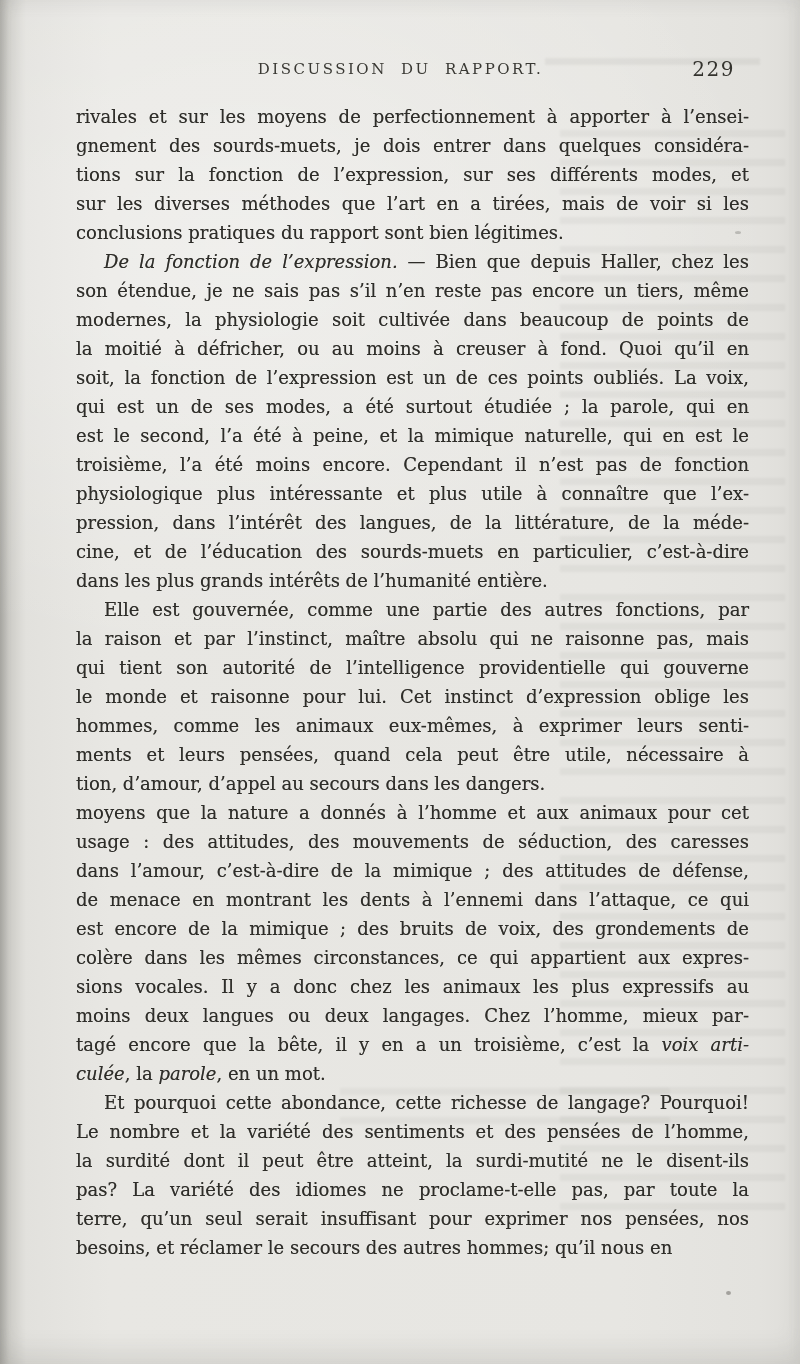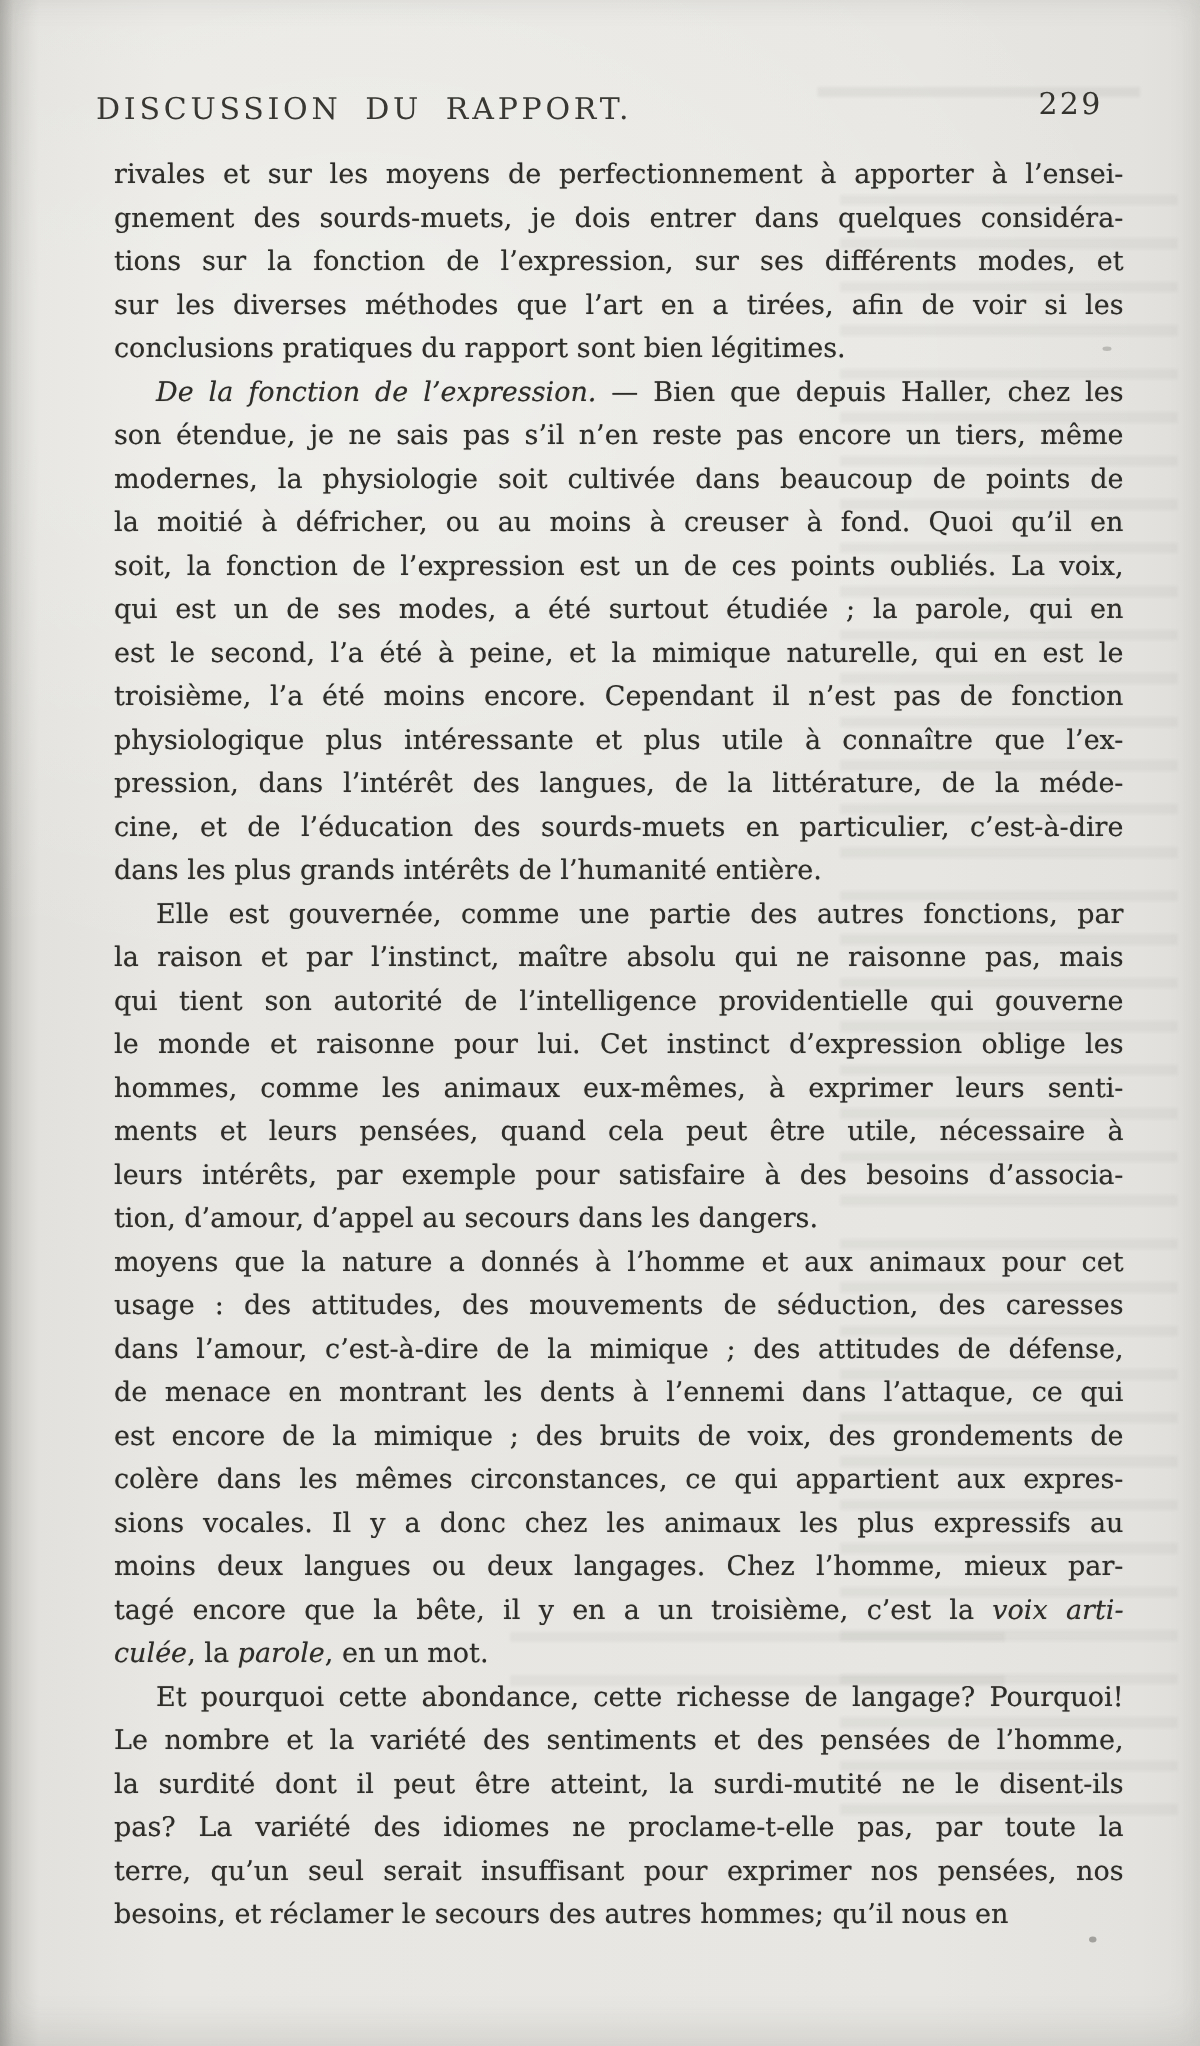--- a/index.html
+++ b/index.html
@@ -23,21 +23,22 @@
   
   .running-head {
     position: absolute;
     top: 60px;
     left: 64px;
     width: 673px;
     height: 26px;
   }
   .running-title {
     display: block;
-    font-size: 20px;
+    text-align: center;
+    font-size: 15px;
     letter-spacing: 2.5px;
     word-spacing: 7px;
     color: #393833;
   }
   .page-number {
     position: absolute;
     right: 2px;
     top: -3px;
     font-size: 20px;
     letter-spacing: 1.5px;
@@ -103,21 +104,21 @@
   <header class="running-head">
     <span class="running-title">DISCUSSION DU RAPPORT.</span>
     <span class="page-number">229</span>
   </header>
 
   <main class="text-block">
       <div class="paragraph">
         <div class="line"><span>rivales et sur les moyens de perfectionnement à apporter à l’ensei-</span></div>
         <div class="line"><span>gnement des sourds-muets, je dois entrer dans quelques considéra-</span></div>
         <div class="line"><span>tions sur la fonction de l’expression, sur ses différents modes, et</span></div>
-        <div class="line"><span>sur les diverses méthodes que l’art en a tirées, afin de voir si les</span></div>
+        <div class="line"><span>sur les diverses méthodes que l’art en a tirées, mais de voir si les</span></div>
         <div class="line last"><span>conclusions pratiques du rapport sont bien légitimes.</span></div>
       </div>
       <div class="paragraph">
         <div class="line indent"><em>De la fonction de l’expression.</em><span> — Bien que depuis Haller, chez les</span></div>
         <div class="line"><span>son étendue, je ne sais pas s’il n’en reste pas encore un tiers, même</span></div>
         <div class="line"><span>modernes, la physiologie soit cultivée dans beaucoup de points de</span></div>
         <div class="line"><span>la moitié à défricher, ou au moins à creuser à fond. Quoi qu’il en</span></div>
         <div class="line"><span>soit, la fonction de l’expression est un de ces points oubliés. La voix,</span></div>
         <div class="line"><span>qui est un de ses modes, a été surtout étudiée ; la parole, qui en</span></div>
         <div class="line"><span>est le second, l’a été à peine, et la mimique naturelle, qui en est le</span></div>
@@ -127,21 +128,20 @@
         <div class="line"><span>cine, et de l’éducation des sourds-muets en particulier, c’est-à-dire</span></div>
         <div class="line last"><span>dans les plus grands intérêts de l’humanité entière.</span></div>
       </div>
       <div class="paragraph">
         <div class="line indent"><span>Elle est gouvernée, comme une partie des autres fonctions, par</span></div>
         <div class="line"><span>la raison et par l’instinct, maître absolu qui ne raisonne pas, mais</span></div>
         <div class="line"><span>qui tient son autorité de l’intelligence providentielle qui gouverne</span></div>
         <div class="line"><span>le monde et raisonne pour lui. Cet instinct d’expression oblige les</span></div>
         <div class="line"><span>hommes, comme les animaux eux-mêmes, à exprimer leurs senti-</span></div>
         <div class="line"><span>ments et leurs pensées, quand cela peut être utile, nécessaire à</span></div>
-        <div class="line"><span>leurs intérêts, par exemple pour satisfaire à des besoins d’associa-</span></div>
         <div class="line last"><span>tion, d’amour, d’appel au secours dans les dangers.</span></div>
       </div>
       <div class="paragraph">
         <div class="line"><span>moyens que la nature a donnés à l’homme et aux animaux pour cet</span></div>
         <div class="line"><span>usage : des attitudes, des mouvements de séduction, des caresses</span></div>
         <div class="line"><span>dans l’amour, c’est-à-dire de la mimique ; des attitudes de défense,</span></div>
         <div class="line"><span>de menace en montrant les dents à l’ennemi dans l’attaque, ce qui</span></div>
         <div class="line"><span>est encore de la mimique ; des bruits de voix, des grondements de</span></div>
         <div class="line"><span>colère dans les mêmes circonstances, ce qui appartient aux expres-</span></div>
         <div class="line"><span>sions vocales. Il y a donc chez les animaux les plus expressifs au</span></div>

